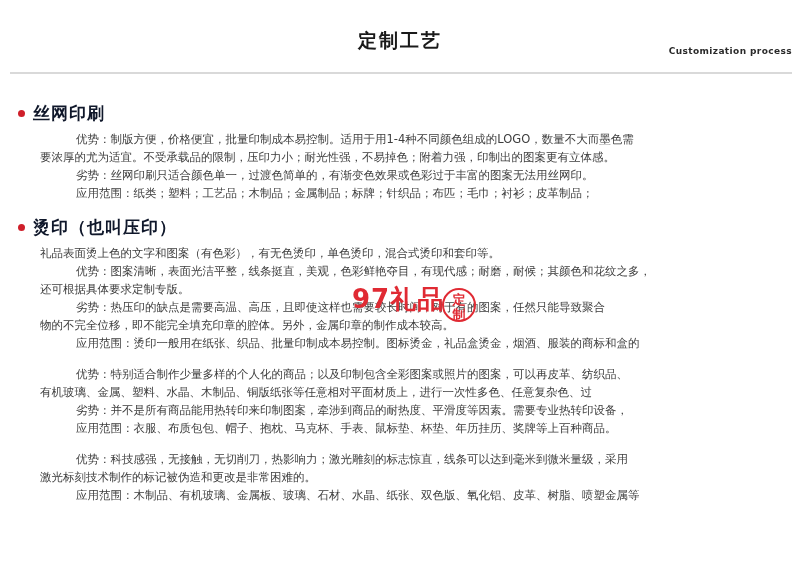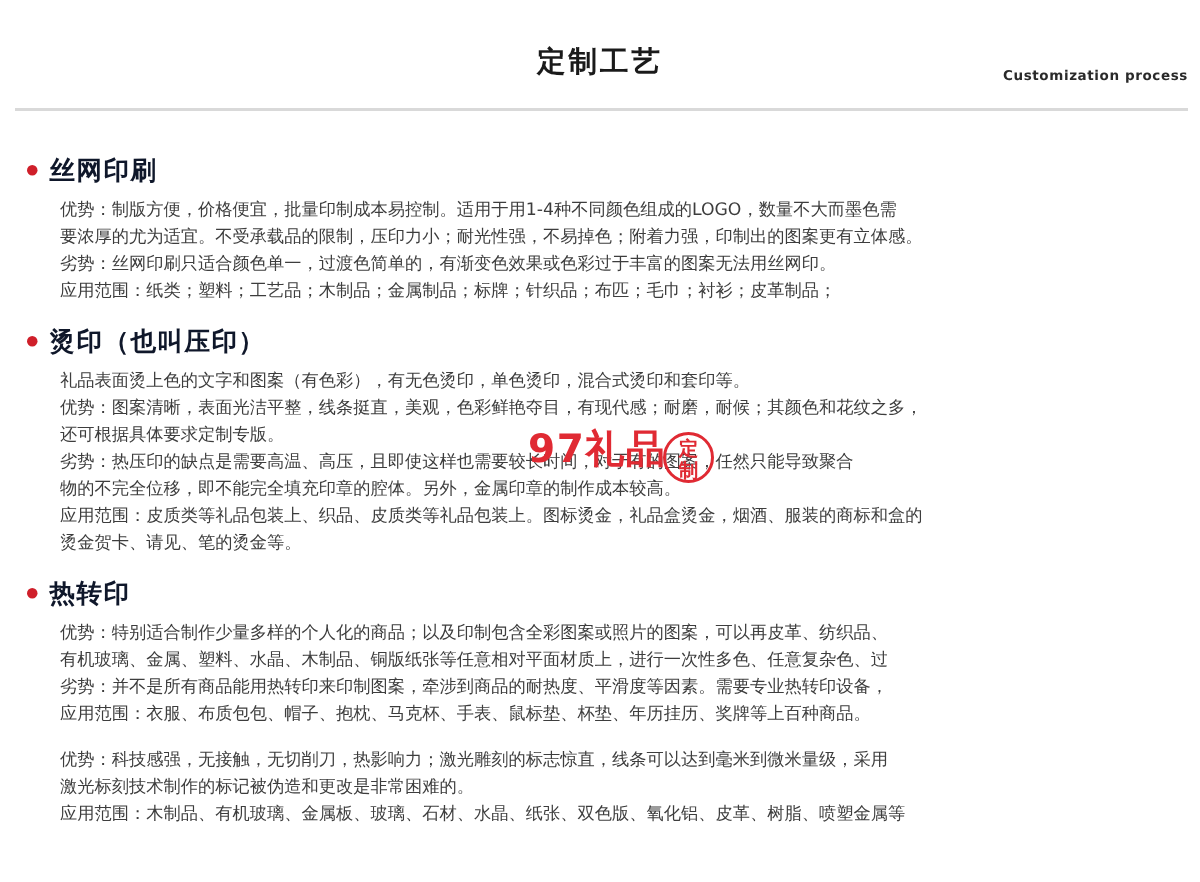--- a/index.html
+++ b/index.html
@@ -88,20 +88,21 @@
     display: flex;
     align-items: flex-start;
     font-size: 11.5px;
     line-height: 17px;
     color: #3d3d3d;
     margin-bottom: 1px;
   }
   .row-label {
     flex: 0 0 auto;
     white-space: nowrap;
+    margin-left: 36px;
   }
   .row-text {
     flex: 1 1 auto;
   }
   
   .watermark {
     position: absolute;
     left: 352px;
     top: 282px;
     pointer-events: none;
@@ -183,32 +184,25 @@
           </div>
           <div class="row">
             <span class="row-label">劣势：</span>
             <span class="row-text">热压印的缺点是需要高温、高压，且即使这样也需要较长时间，对于有的图案，任然只能导致聚合</span>
           </div>
           <div class="row">
             <span class="row-text">物的不完全位移，即不能完全填充印章的腔体。另外，金属印章的制作成本较高。</span>
           </div>
           <div class="row">
             <span class="row-label">应用范围：</span>
-            <span class="row-text">皮质类等礼品包装上、织品、皮质类等礼品包装上。图标烫金，礼品盒烫金，烟酒、服装的商标和盒的</span>
-          </div>
-          <div class="row">
-            <span class="row-text">烫金贺卡、请见、笔的烫金等。</span>
-          </div>
-        </div>
-      </div>
-      <div class="section">
-        <div class="sec-head">
-          <span class="bullet"></span>
-          <span class="sec-title">热转印</span>
-        </div>
+            <span class="row-text">烫印一般用在纸张、织品、批量印制成本易控制。图标烫金，礼品盒烫金，烟酒、服装的商标和盒的</span>
+          </div>
+        </div>
+      </div>
+      <div class="section">
         <div class="rows">
           <div class="row">
             <span class="row-label">优势：</span>
             <span class="row-text">特别适合制作少量多样的个人化的商品；以及印制包含全彩图案或照片的图案，可以再皮革、纺织品、</span>
           </div>
           <div class="row">
             <span class="row-text">有机玻璃、金属、塑料、水晶、木制品、铜版纸张等任意相对平面材质上，进行一次性多色、任意复杂色、过</span>
           </div>
           <div class="row">
             <span class="row-label">劣势：</span>

